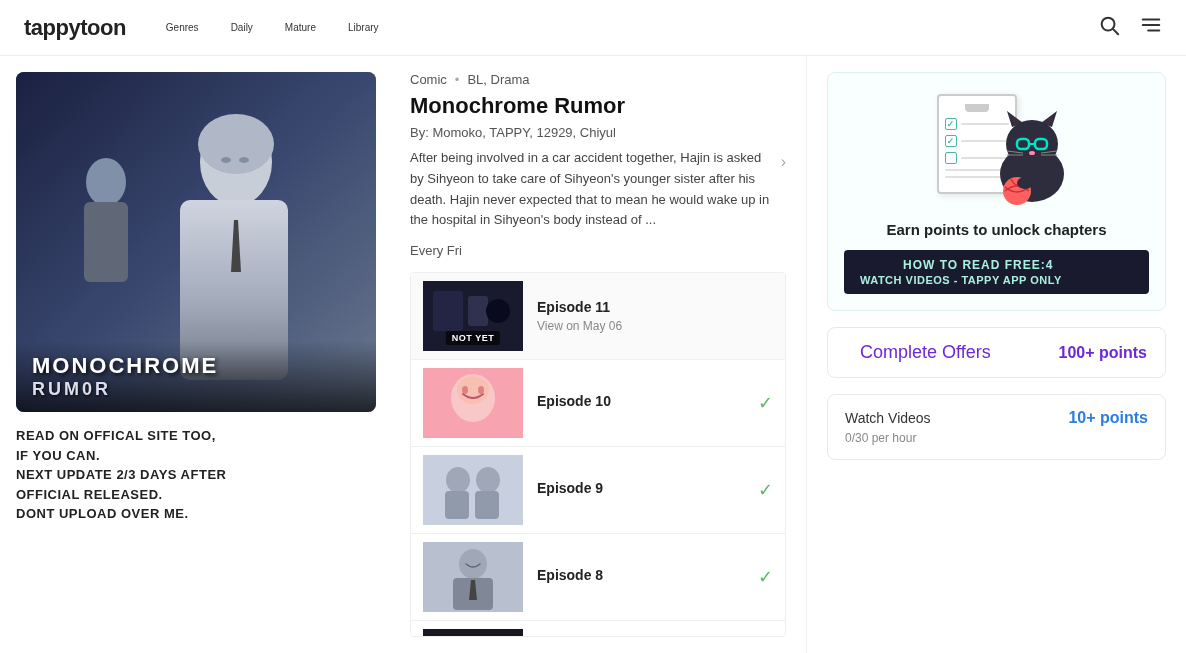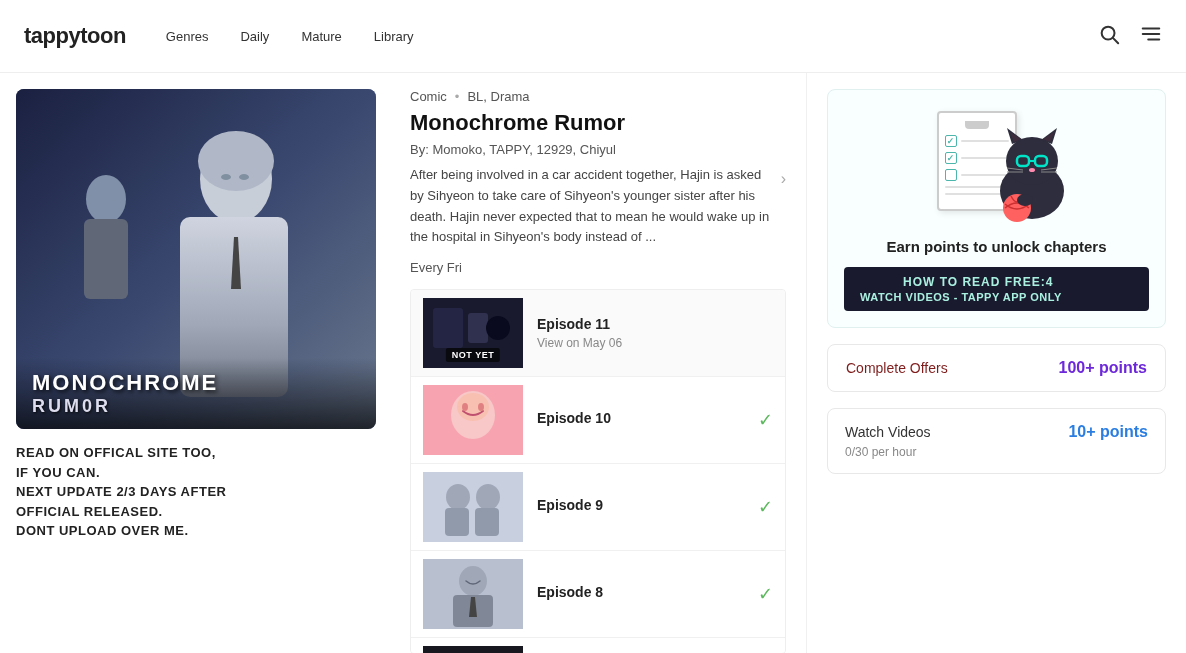--- a/index.html
+++ b/index.html
@@ -9,38 +9,38 @@
       width: 1186px;
       min-height: 653px;
       overflow: hidden;
     }
 
     
     .header {
       display: flex;
       align-items: center;
       padding: 0 24px;
-      height: 73px;
+      height: 56px;
       border-bottom: 1px solid #eee;
       position: relative;
     }
     .logo {
       font-size: 22px;
       font-weight: 900;
       color: #222;
       letter-spacing: -0.5px;
       margin-right: 40px;
     }
     .nav {
       display: flex;
       gap: 32px;
       flex: 1;
     }
     .nav-item {
-      font-size: 13px;
+      font-size: 10px;
       color: #333;
       cursor: pointer;
       font-weight: 500;
     }
     .header-right {
       display: flex;
       align-items: center;
       gap: 20px;
       margin-left: auto;
     }
@@ -373,23 +373,24 @@
     .points-card {
       background: #fff;
       border: 1px solid #e8e8e8;
       border-radius: 8px;
       padding: 14px 18px;
       display: flex;
       align-items: center;
       justify-content: space-between;
     }
     .points-label {
-      font-size: 14px;
-      color: #7f1d1d;
+      font-size: 18px;
+      color: #6d28d9;
       font-weight: 500;
+      margin-left: 14px;
     }
     .points-value {
       font-size: 16px;
       font-weight: 700;
       color: #6d28d9;
     }
 
     .points-card-watch {
       background: #fff;
       border: 1px solid #e8e8e8;

